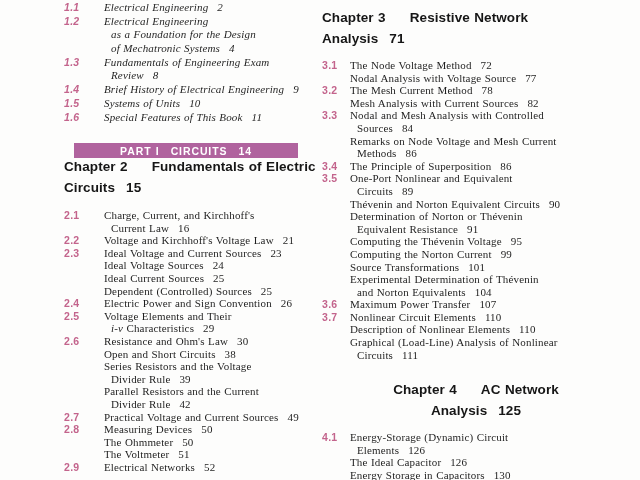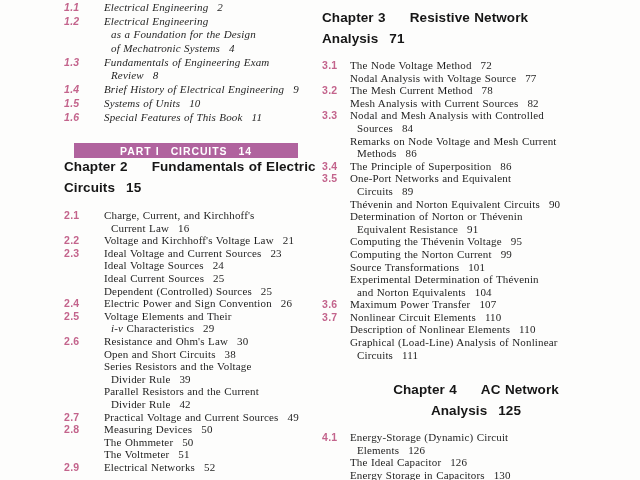--- a/index.html
+++ b/index.html
@@ -122,21 +122,21 @@
     <div id="b-ch3" class="block lh-b">
         <div class="tline"><span class="num">3.1</span><span>The Node Voltage Method</span><span class="pg">72</span></div>
         <div class="tline"><span>Nodal Analysis with Voltage Source</span><span class="pg">77</span></div>
         <div class="tline"><span class="num">3.2</span><span>The Mesh Current Method</span><span class="pg">78</span></div>
         <div class="tline"><span>Mesh Analysis with Current Sources</span><span class="pg">82</span></div>
         <div class="tline"><span class="num">3.3</span><span>Nodal and Mesh Analysis with Controlled</span></div>
         <div class="tline cont"><span>Sources</span><span class="pg">84</span></div>
         <div class="tline"><span>Remarks on Node Voltage and Mesh Current</span></div>
         <div class="tline cont"><span>Methods</span><span class="pg">86</span></div>
         <div class="tline"><span class="num">3.4</span><span>The Principle of Superposition</span><span class="pg">86</span></div>
-        <div class="tline"><span class="num">3.5</span><span>One-Port Networks and Equivalent</span></div>
+        <div class="tline"><span class="num">3.5</span><span>One-Port Nonlinear and Equivalent</span></div>
         <div class="tline cont"><span>Circuits</span><span class="pg">89</span></div>
         <div class="tline"><span>Thévenin and Norton Equivalent Circuits</span><span class="pg">90</span></div>
         <div class="tline"><span>Determination of Norton or Thévenin</span></div>
         <div class="tline cont"><span>Equivalent Resistance</span><span class="pg">91</span></div>
         <div class="tline"><span>Computing the Thévenin Voltage</span><span class="pg">95</span></div>
         <div class="tline"><span>Computing the Norton Current</span><span class="pg">99</span></div>
         <div class="tline"><span>Source Transformations</span><span class="pg">101</span></div>
         <div class="tline"><span>Experimental Determination of Thévenin</span></div>
         <div class="tline cont"><span>and Norton Equivalents</span><span class="pg">104</span></div>
         <div class="tline"><span class="num">3.6</span><span>Maximum Power Transfer</span><span class="pg">107</span></div>

